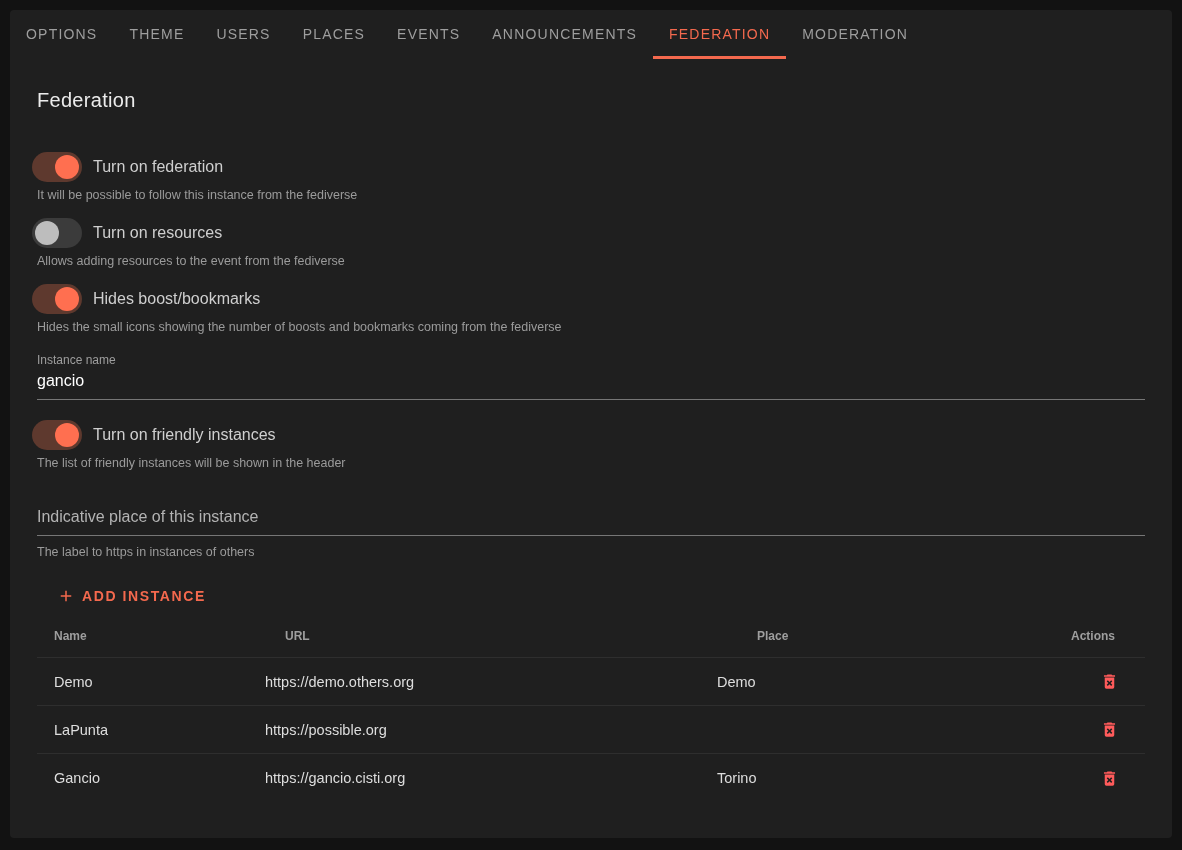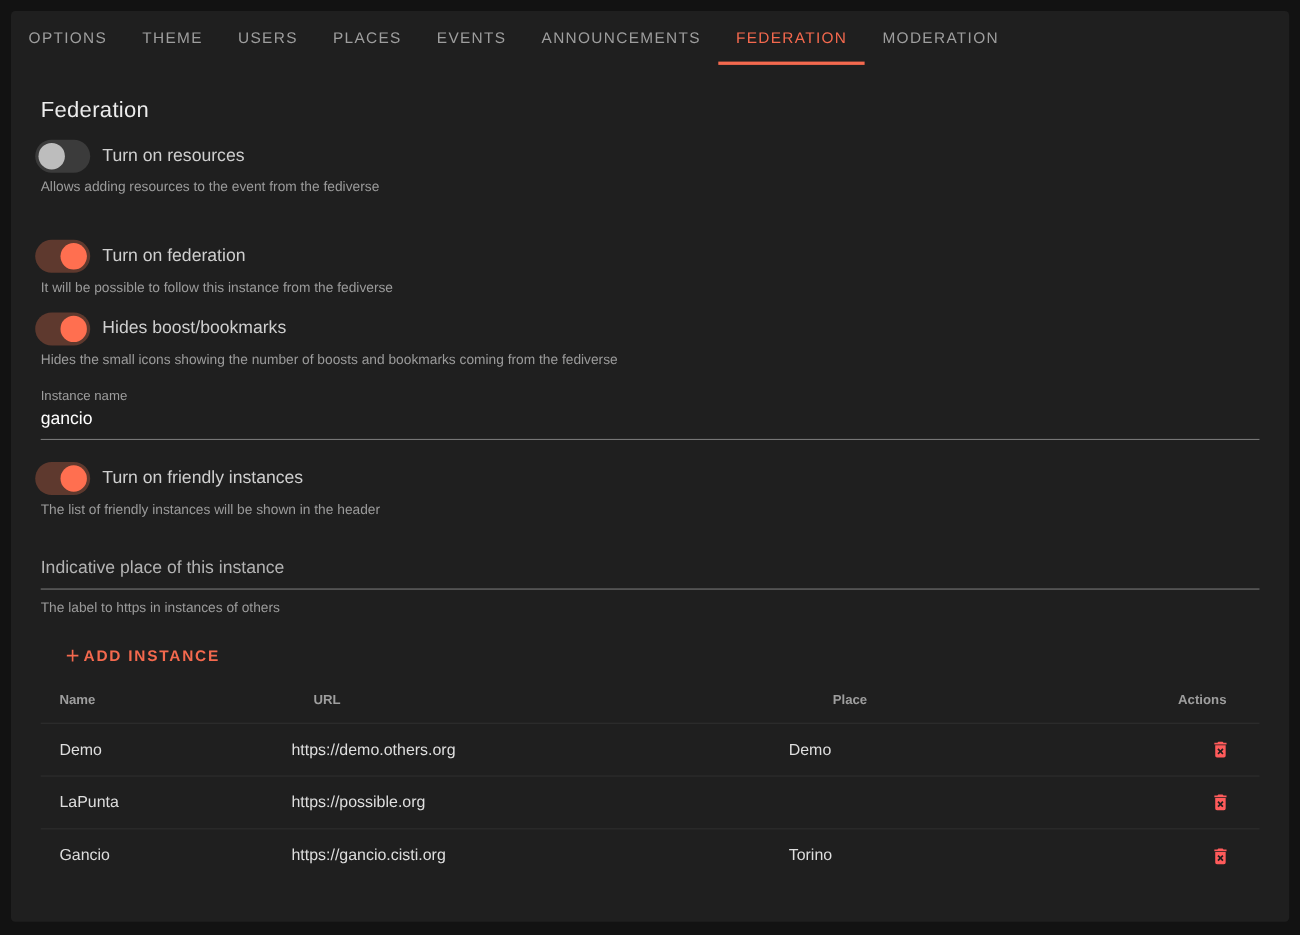--- a/index.html
+++ b/index.html
@@ -120,21 +120,21 @@
     font-family:"Liberation Sans", sans-serif;
     font-size:16px;
     padding:5px 0 9px;
   }
   .tf-input::placeholder{color:#b3b3b3;opacity:1;}
   .tf-hint{margin-top:9px;}
   
   .add-btn{
     display:inline-flex;
     align-items:center;
-    gap:1px;
+    gap:7px;
     height:36px;
     margin:18px 0 0 10px;
     padding:0 10px;
     background:transparent;
     border:none;
     border-radius:4px;
     color:var(--accent);
     font-family:"Liberation Sans", sans-serif;
     font-size:14px;
     font-weight:600;
@@ -199,40 +199,40 @@
     <div class="tab">EVENTS</div>
     <div class="tab">ANNOUNCEMENTS</div>
     <div class="tab active">FEDERATION</div>
     <div class="tab">MODERATION</div>
   </div>
 
   <div class="content">
 
     <h1 class="page-title">Federation</h1>
 
+    <section class="setting first">
+      <div class="switch-row">
+        <div class="switch on">
+          <div class="track"></div>
+          <div class="thumb"></div>
+        </div>
+        <span class="switch-label">Turn on federation</span>
+      </div>
+      <div class="hint">It will be possible to follow this instance from the fediverse</div>
+    </section>
+
     <section class="setting">
       <div class="switch-row">
         <div class="switch">
           <div class="track"></div>
           <div class="thumb"></div>
         </div>
         <span class="switch-label">Turn on resources</span>
       </div>
       <div class="hint">Allows adding resources to the event from the fediverse</div>
-    </section>
-
-    <section class="setting first">
-      <div class="switch-row">
-        <div class="switch on">
-          <div class="track"></div>
-          <div class="thumb"></div>
-        </div>
-        <span class="switch-label">Turn on federation</span>
-      </div>
-      <div class="hint">It will be possible to follow this instance from the fediverse</div>
     </section>
 
     <section class="setting">
       <div class="switch-row">
         <div class="switch on">
           <div class="track"></div>
           <div class="thumb"></div>
         </div>
         <span class="switch-label">Hides boost/bookmarks</span>
       </div>

